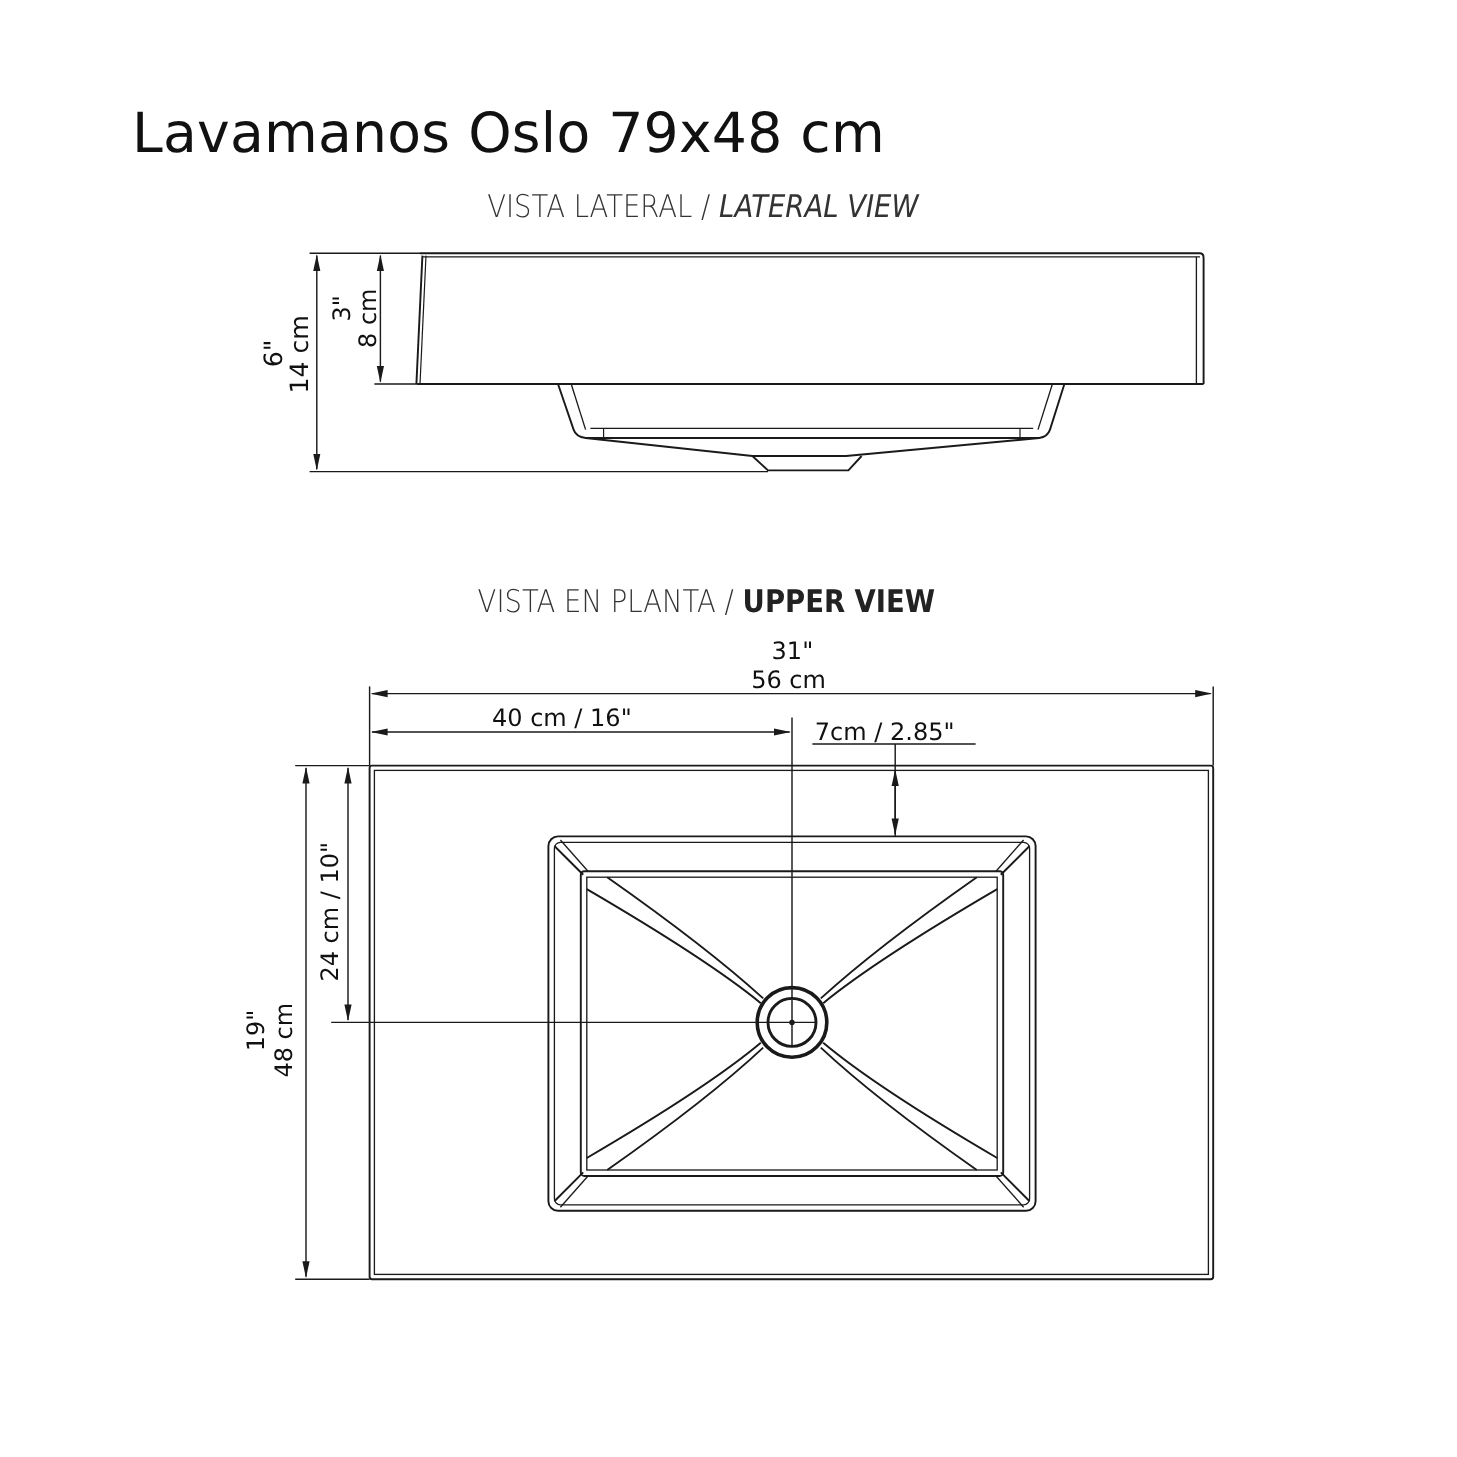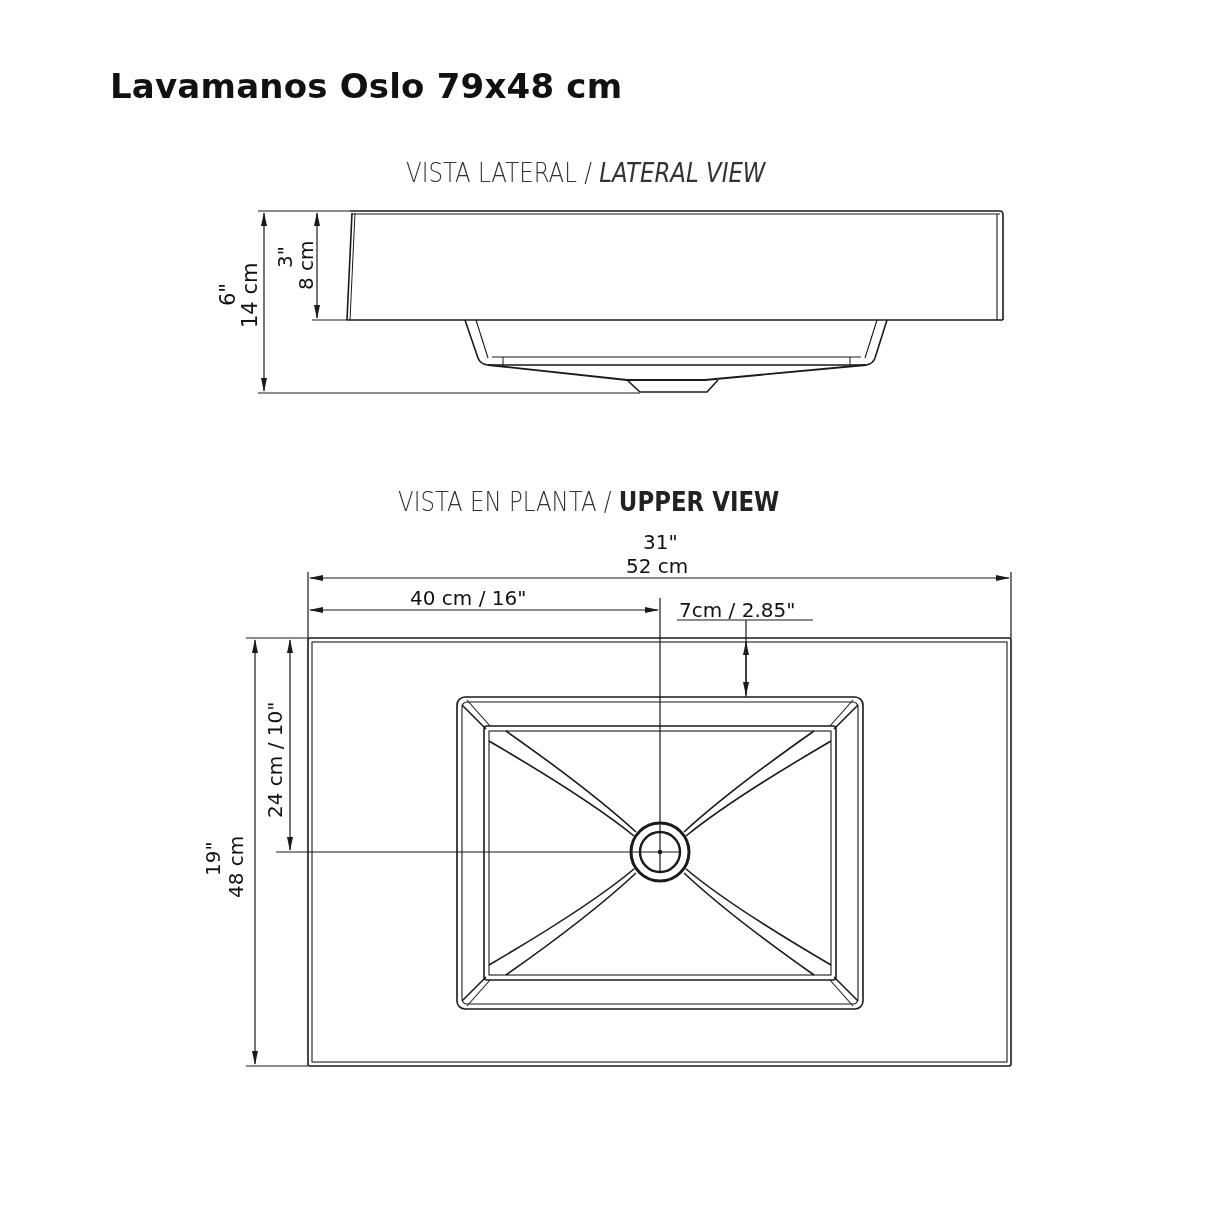--- a/index.html
+++ b/index.html
@@ -1,17 +1,17 @@
 <!DOCTYPE html>
 <html><head>
 <meta charset="utf-8">
 <style>
   html, body { margin:0; padding:0; background:#ffffff; }
   body { width:1214px; height:1214px; position:relative; overflow:hidden; font-family:"DejaVu Sans", sans-serif; color:#1a1a1a; }
-  .title { position:absolute; left:110px; top:66px; font-size:34px; font-weight:700; letter-spacing:0.2px; color:#111; white-space:nowrap; }
+  .title { position:absolute; left:110px; top:84px; font-size:46px; font-weight:400; letter-spacing:0.2px; color:#111; white-space:nowrap; }
   .section-title { position:absolute; font-size:26px; color:#333; white-space:nowrap; transform:scaleX(0.88); transform-origin:left top; font-weight:300; }
   .section-title .it { font-style:italic; }
   .section-title .bd { font-weight:700; color:#222; }
   #lateral-title { left:406px; top:158px; }
   #upper-title { left:398px; top:487px; }
   svg.drawing { position:absolute; left:0; top:0; }
   .dim { position:absolute; font-size:20px; color:#111; white-space:nowrap; line-height:1; }
   .vert { transform:rotate(-90deg); transform-origin:left top; }
 </style>
 </head>
@@ -106,18 +106,18 @@
     </g>
   </g>
 </svg>
 
 <div class="dim vert" style="left:218px; top:306px; font-size:21px;">6"</div>
 <div class="dim vert" style="left:240px; top:328px; font-size:21px;">14 cm</div>
 <div class="dim vert" style="left:275px; top:268px; font-size:20px;">3"</div>
 <div class="dim vert" style="left:296px; top:290px; font-size:20px;">8 cm</div>
 
 <div class="dim" style="left:643px; top:532px;">31"</div>
-<div class="dim" style="left:626px; top:556px;">52 cm</div>
+<div class="dim" style="left:626px; top:556px;">56 cm</div>
 <div class="dim" style="left:410px; top:588px;">40 cm / 16"</div>
 <div class="dim" style="left:679px; top:600px;">7cm / 2.85"</div>
 <div class="dim vert" style="left:265px; top:818px;">24 cm / 10"</div>
 <div class="dim vert" style="left:203px; top:876px;">19"</div>
 <div class="dim vert" style="left:226px; top:898px;">48 cm</div>
 
 </body></html>

